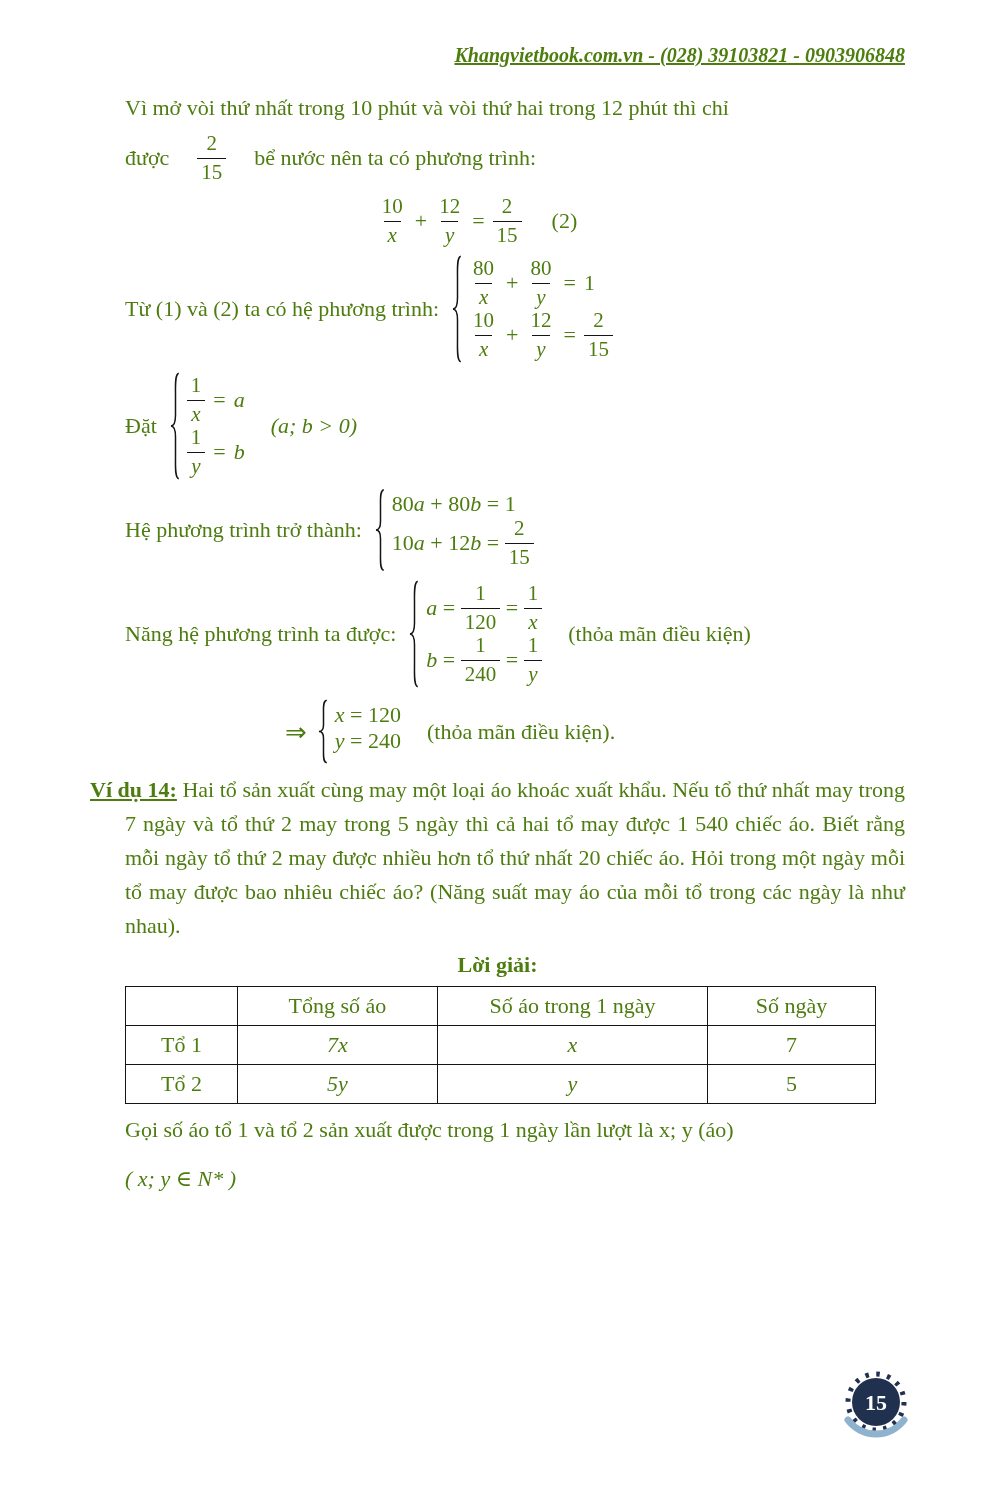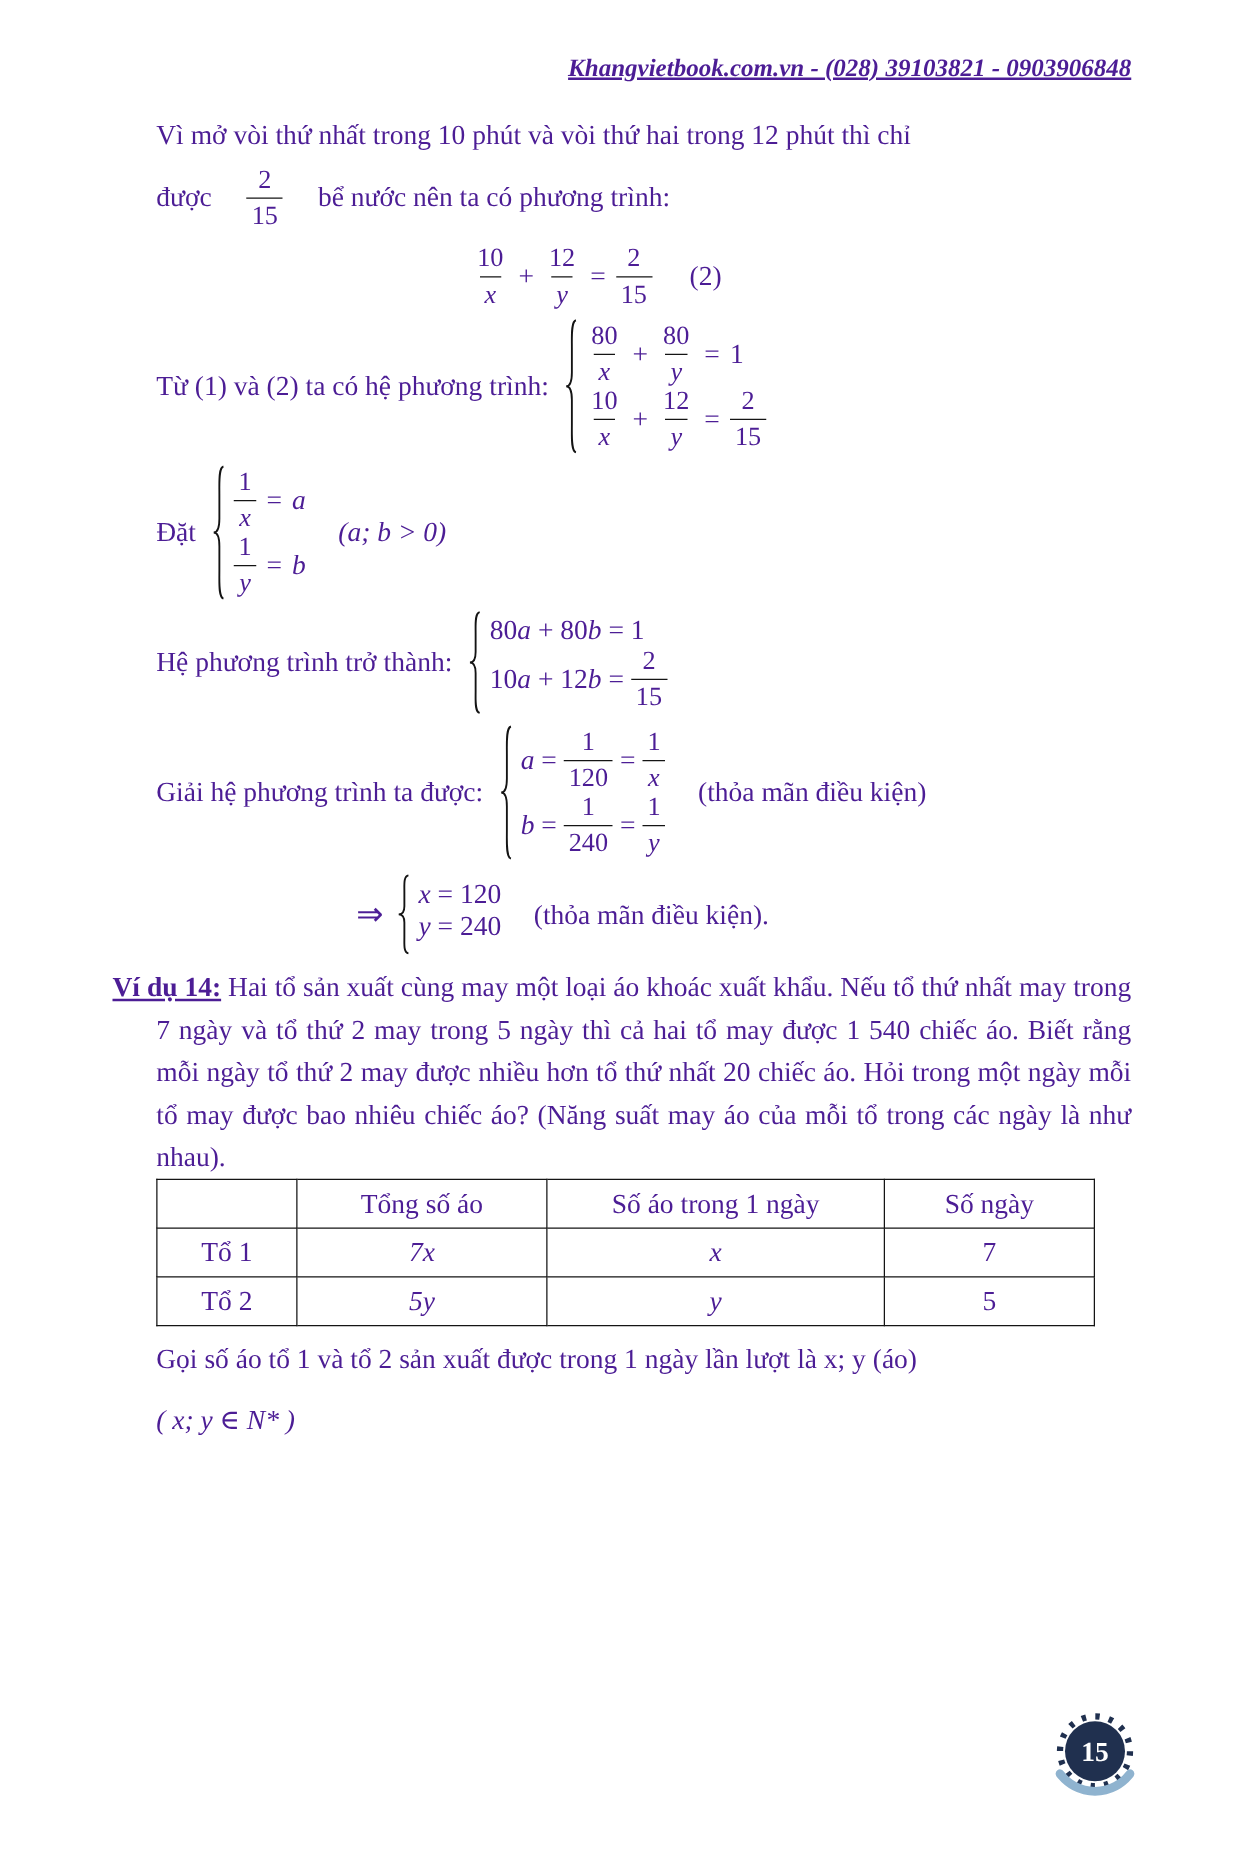--- a/index.html
+++ b/index.html
@@ -1,19 +1,19 @@
 <!DOCTYPE html>
 <html><head>
 <meta charset="utf-8">
 <style>
   * { margin:0; padding:0; box-sizing:border-box; }
   html,body { background:#ffffff; }
   .page {
     position:relative; width:1000px; height:1500px; background:#ffffff;
-    font-family:"Liberation Serif","DejaVu Serif",serif; color:#4c1d95;
+    font-family:"Liberation Serif","DejaVu Serif",serif; color:#4d7c0f;
     padding:44px 95px 0 90px; overflow:hidden;
   }
   .header { text-align:right; margin-bottom:24px; }
   .header-text { font-size:20px; font-weight:bold; font-style:italic; text-decoration:underline; }
   .line { font-size:22px; line-height:34px; }
   .indent { margin-left:35px; }
   .mline { display:flex; align-items:center; column-gap:9px; font-size:22px; margin-top:4px; min-height:58px;gap:28px; }
   .frac { display:inline-flex; flex-direction:column; align-items:center; font-size:21px; line-height:1.12; vertical-align:middle; }
   .fnum { padding:0 4px 2px; text-align:center; }
   .fden { border-top:1.4px solid #141414; padding:2px 4px 0; text-align:center; }
@@ -152,21 +152,21 @@
             <span> + 12</span>
             <span class="it">b</span>
             <span> = </span>
           <span class="frac"><span class="fnum">2</span><span class="fden">15</span></span>
         </span>
       </span>
     </span>
   </div>
 
   <div class="mathblock indent">
-    <span class="lead">Giải hệ phương trình ta được:</span>
+    <span class="lead">Năng hệ phương trình ta được:</span>
     <span class="sys">
       <span class="brace">
           <svg viewBox="0 0 20 100" preserveAspectRatio="none">
             <path d="M15 2 C9 3 10 13 10 22 L10 40 C10 47 8 50 3 50 C8 50 10 53 10 60 L10 78 C10 87 9 97 15 98" fill="none" stroke="#141414" stroke-width="1.5" vector-effect="non-scaling-stroke"></path>
           </svg>
         </span>
       <span class="srows">
         <span class="mrow">
           <span class="it">a</span>
             <span> = </span>
@@ -204,20 +204,21 @@
             <span> = 240</span>
         </span>
       </span>
     </span>
     <span class="note">(thỏa mãn điều kiện).</span>
   </div>
 
 
   <p class="para hang"><span class="vd-label">Ví dụ 14:</span><span> Hai tổ sản xuất cùng may một loại áo khoác xuất khẩu. Nếu tổ thứ nhất may trong 7 ngày và tổ thứ 2 may trong 5 ngày thì cả hai tổ may được 1 540 chiếc áo. Biết rằng mỗi ngày tổ thứ 2 may được nhiều hơn tổ thứ nhất 20 chiếc áo. Hỏi trong một ngày mỗi tổ may được bao nhiêu chiếc áo? (Năng suất may áo của mỗi tổ trong các ngày là như nhau).</span></p>
 
+  <div class="center-bold">Lời giải:</div>
 
   <table class="sol-table">
     <colgroup>
         <col style="width:112px">
         <col style="width:200px">
         <col style="width:270px">
         <col style="width:168px">
       </colgroup>
     <tbody>
       <tr>

